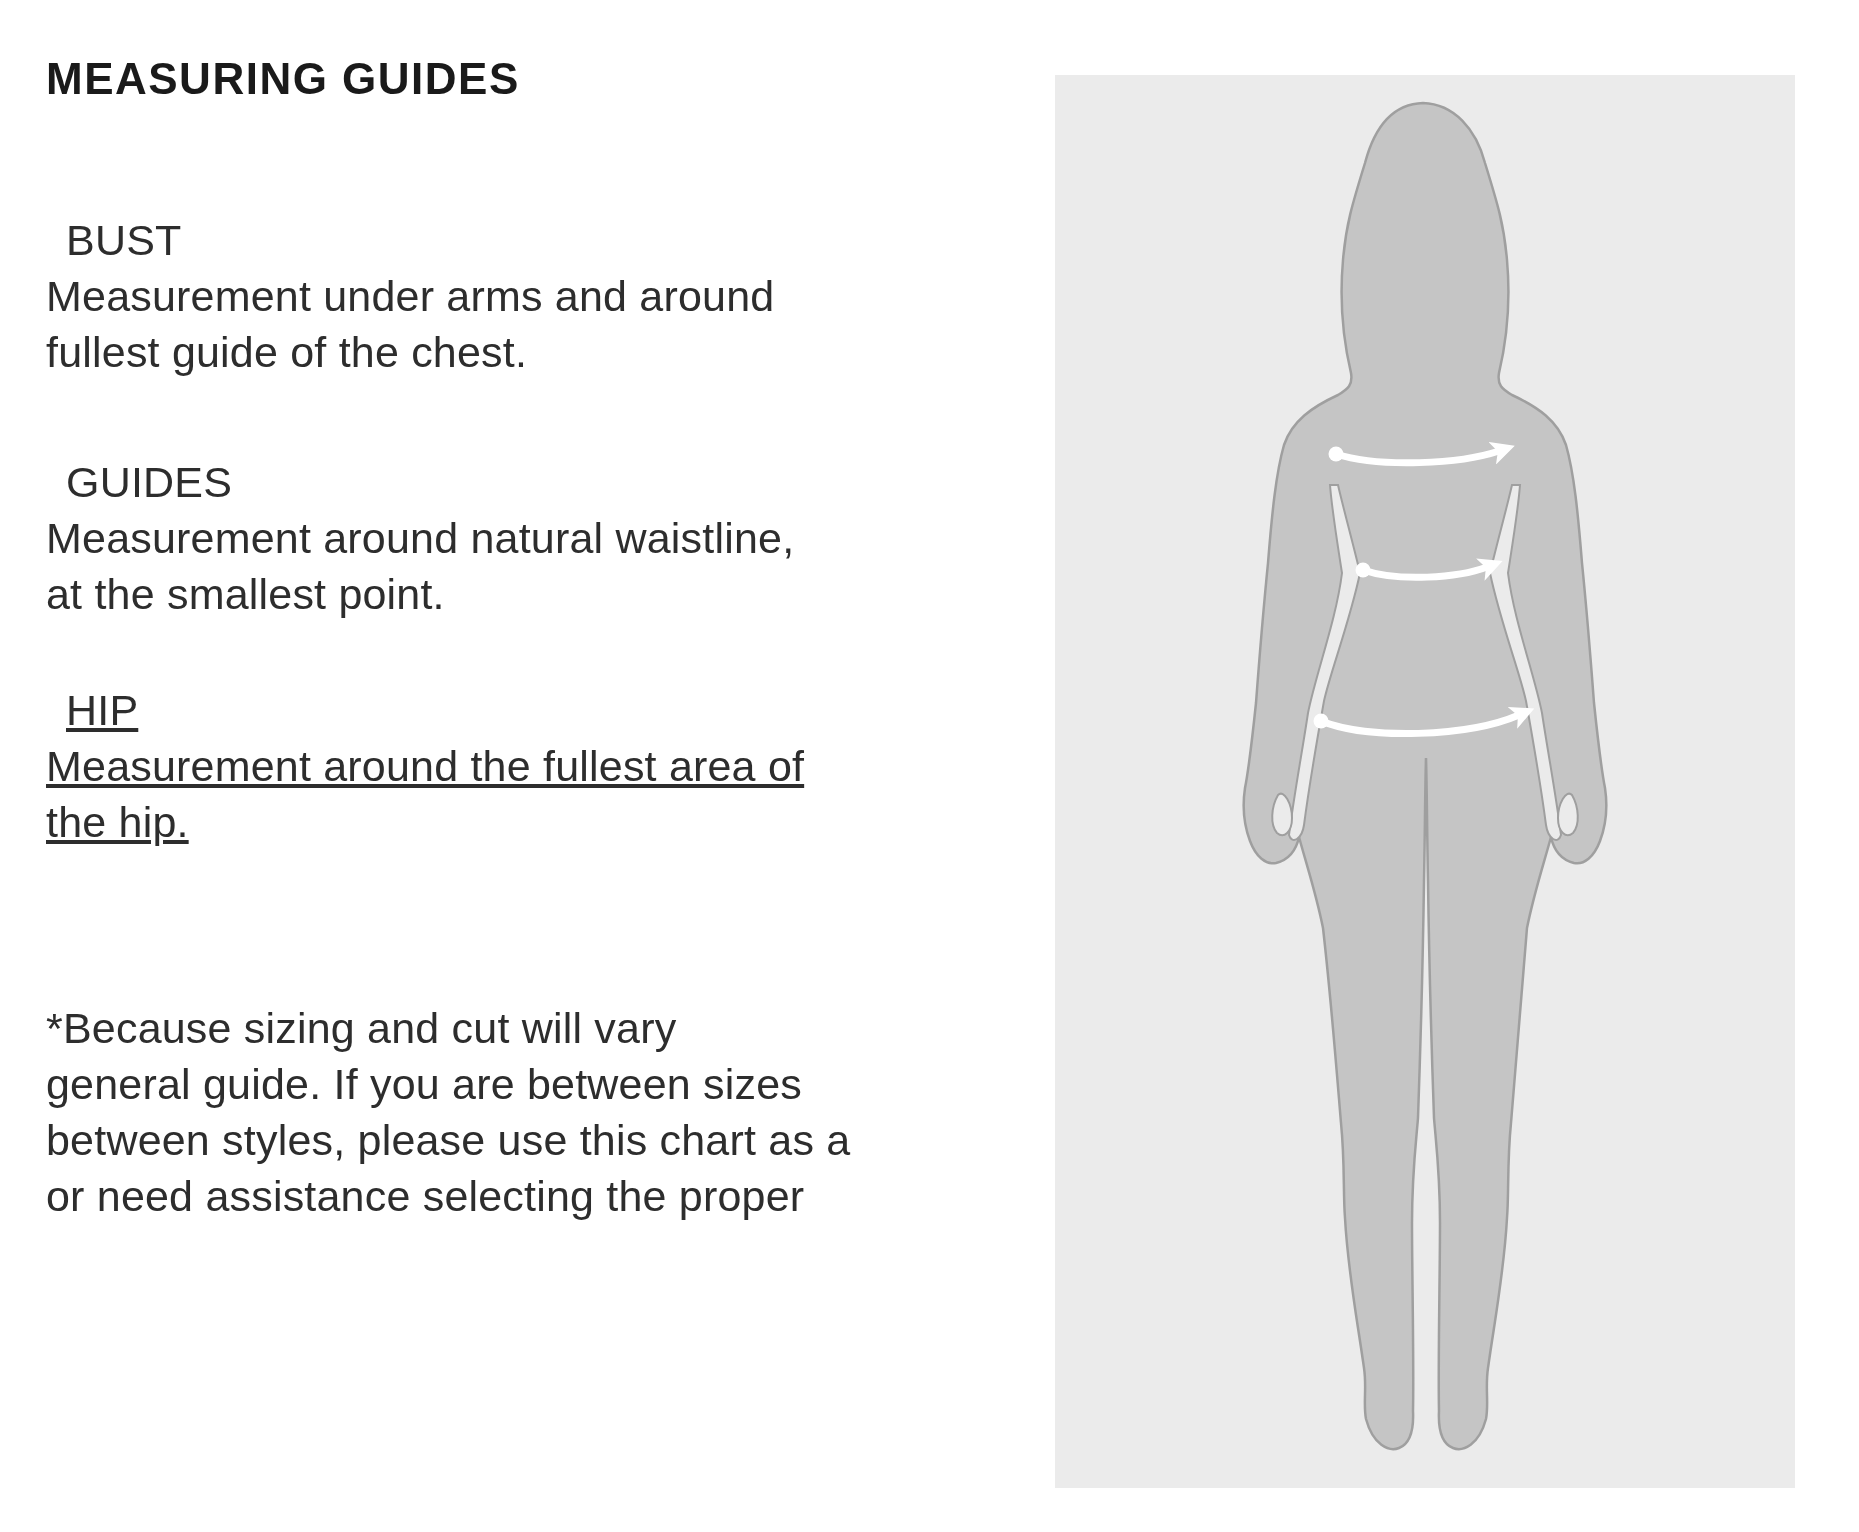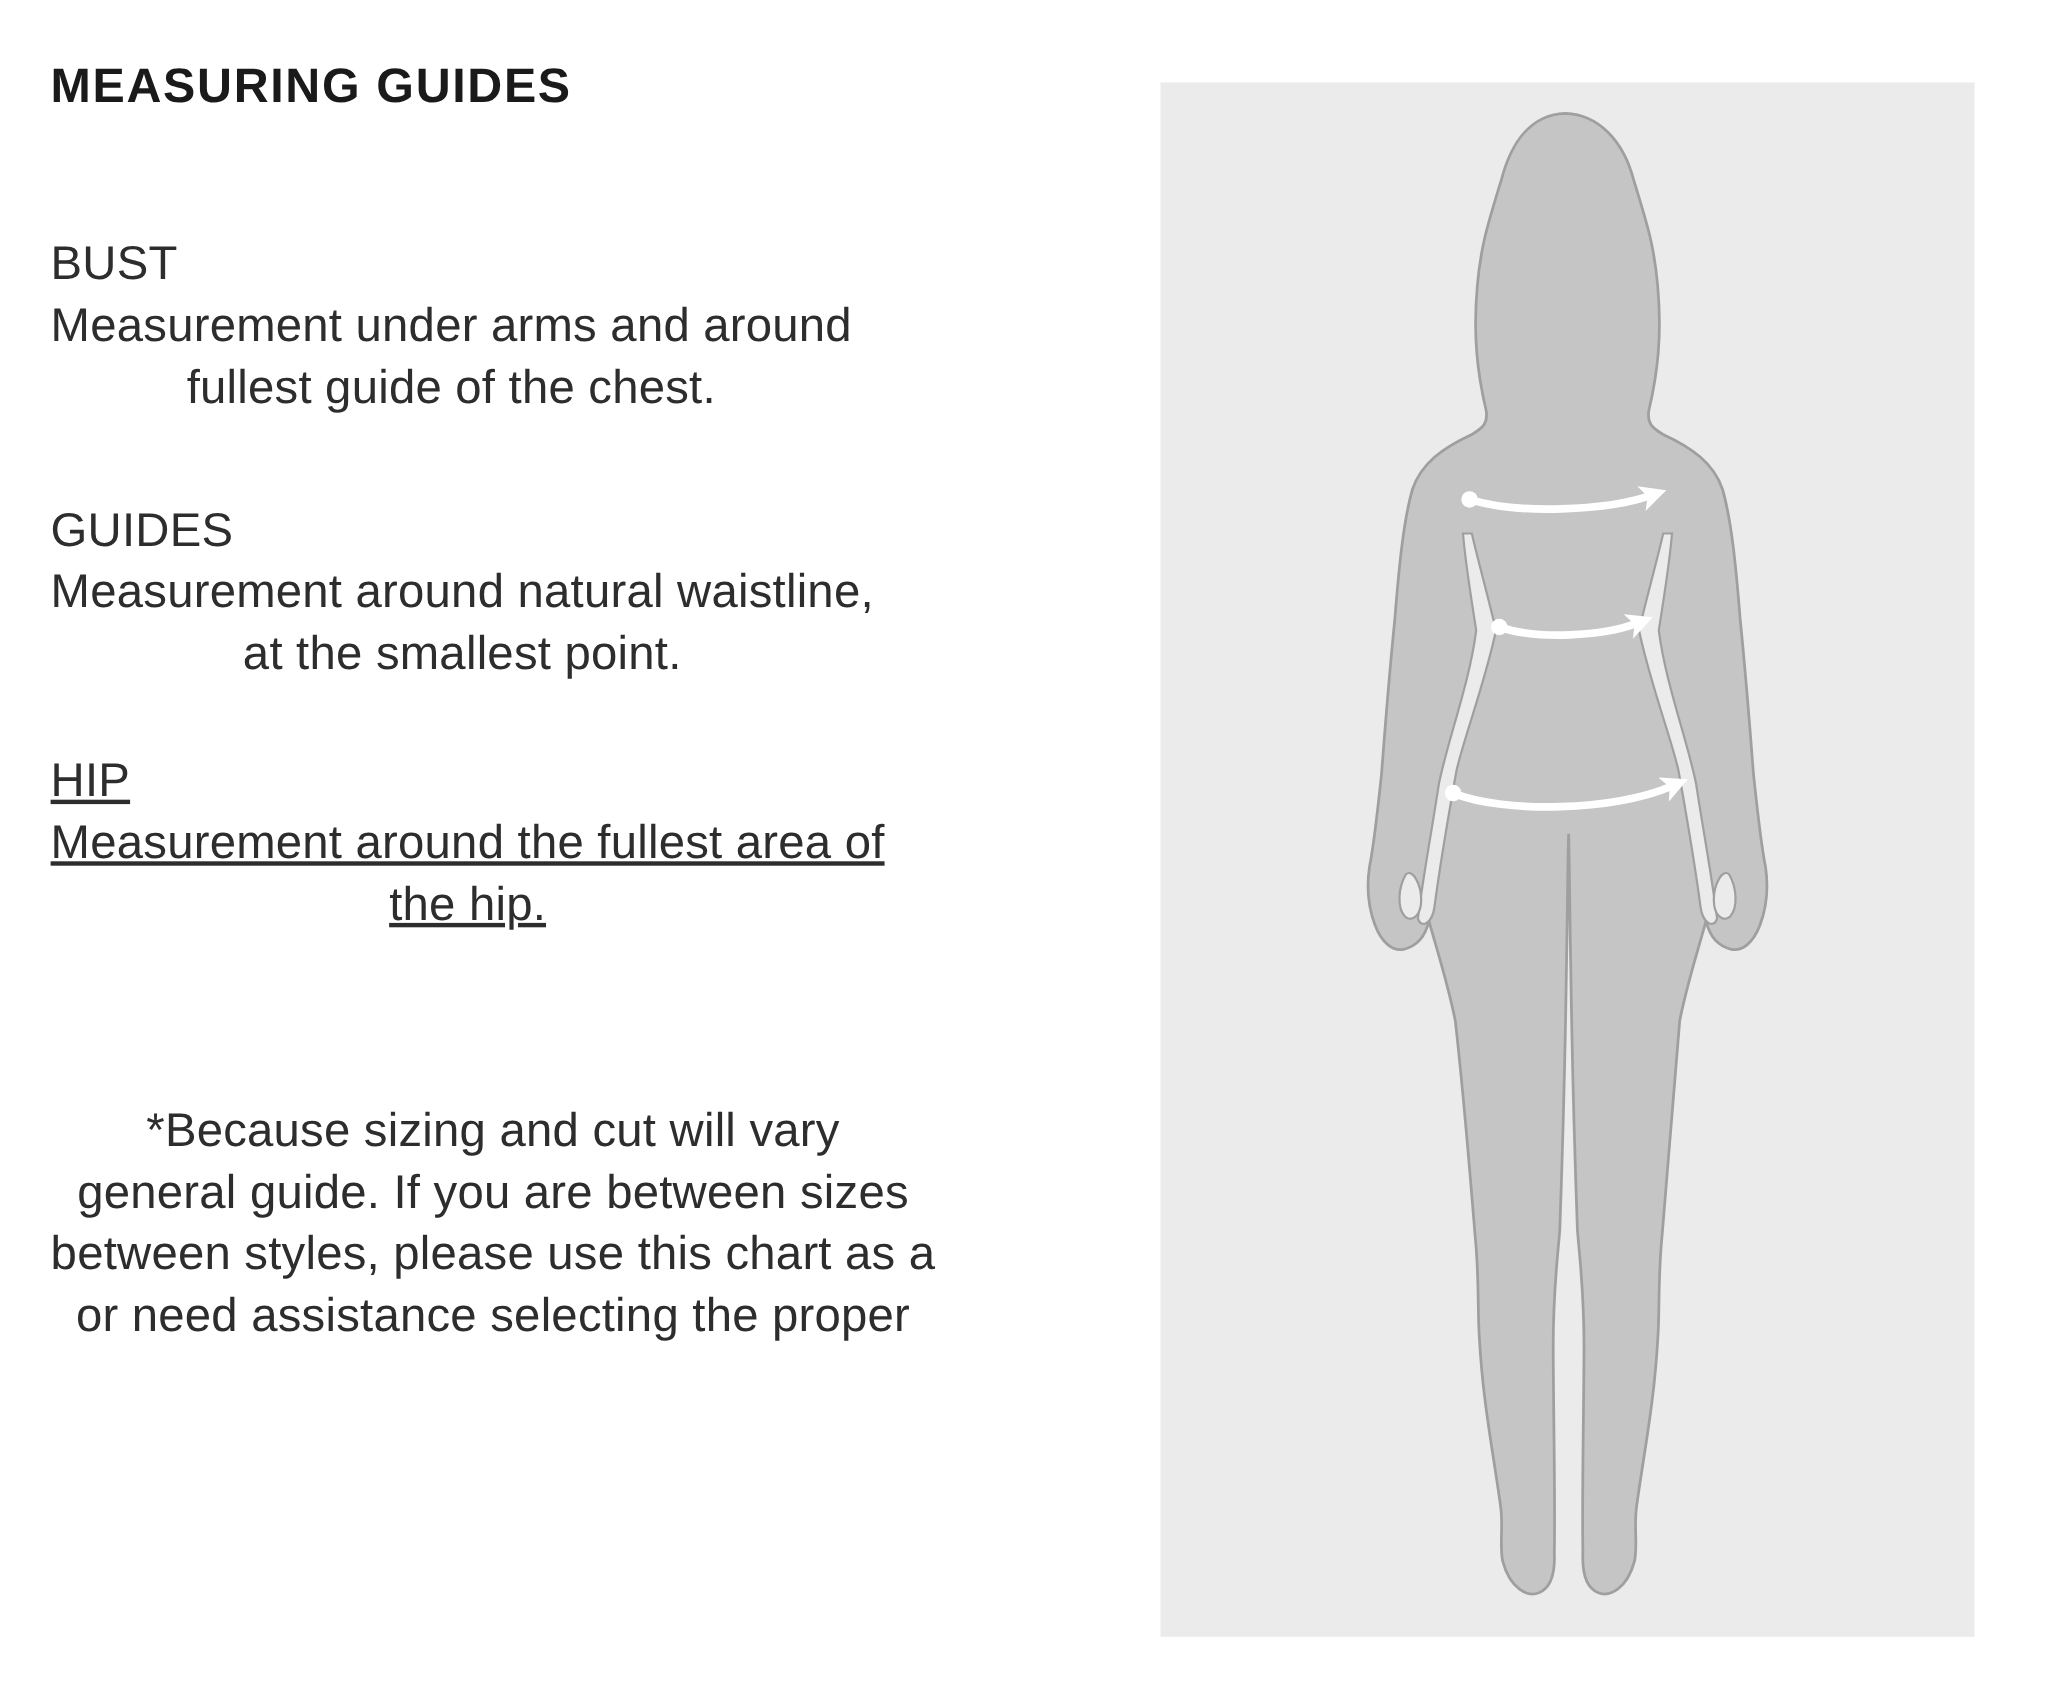--- a/index.html
+++ b/index.html
@@ -22,22 +22,22 @@
   .title{
     position:absolute;left:46px;top:54px;
     font-size:44px;font-weight:700;letter-spacing:1.5px;
     color:var(--title-text);white-space:nowrap;
   }
   .sec,.note{
     position:absolute;left:46px;
     font-size:43px;line-height:56px;letter-spacing:0.2px;
     color:var(--body-text);
   }
-  .sec-heading{white-space:nowrap;}
-  .sec-line,.note-line{white-space:nowrap;text-align:center;}
+  .sec-heading{white-space:nowrap;margin-left:20px;}
+  .sec-line,.note-line{white-space:nowrap;}
   .sec-bust{top:212px;}
   .sec-waist{top:454px;}
   .sec-hip{top:682px;text-decoration:underline;}
   .note{top:1000px;}
   .figure-panel{
     position:absolute;left:1055px;top:75px;width:740px;height:1413px;
     background:var(--panel-bg);
   }
   .figure-panel svg{display:block;width:100%;height:100%;}
   .silhouette{fill:var(--body-fill);stroke:var(--body-outline);stroke-width:2.5;}

